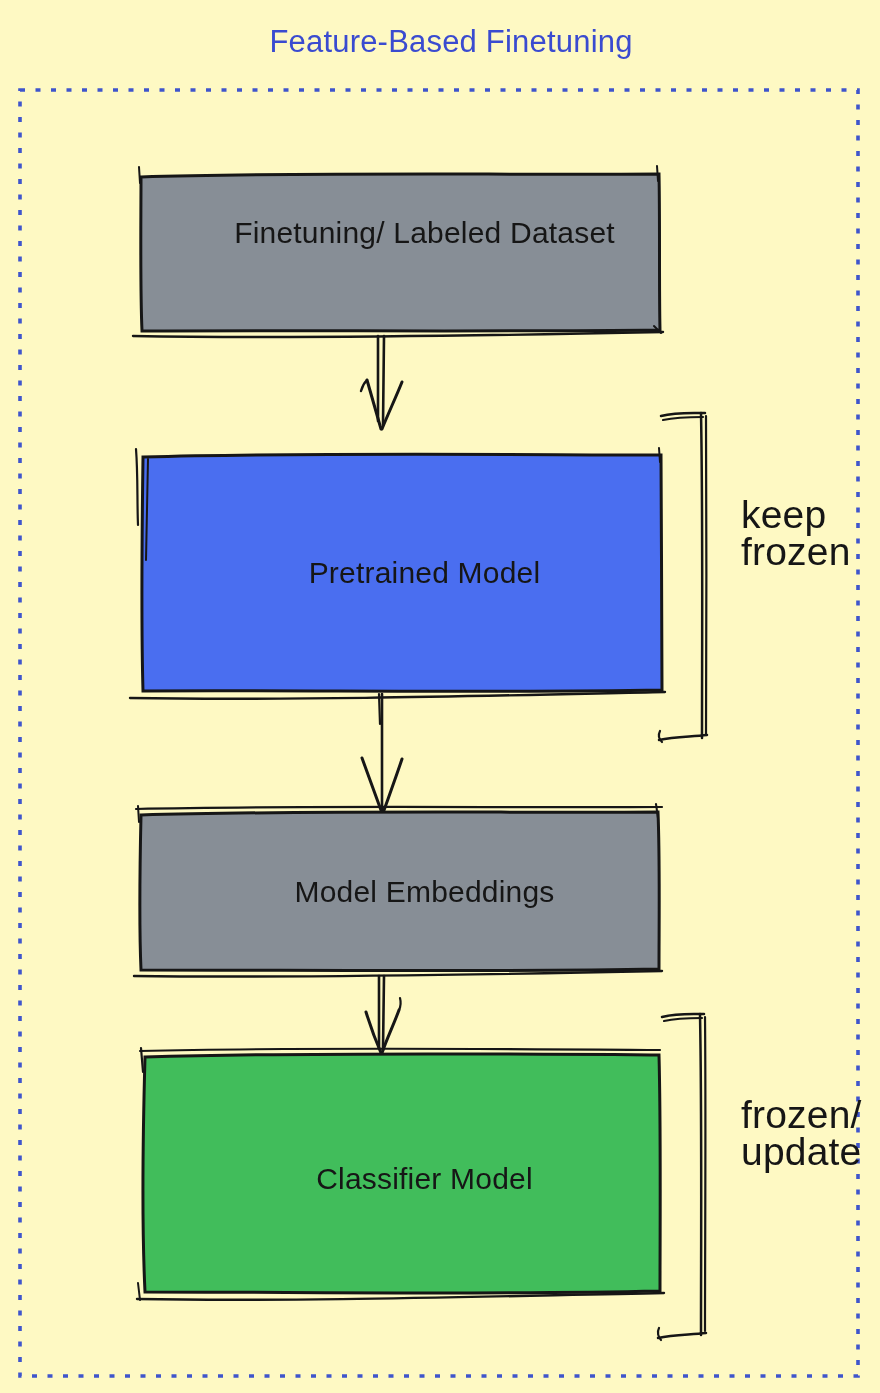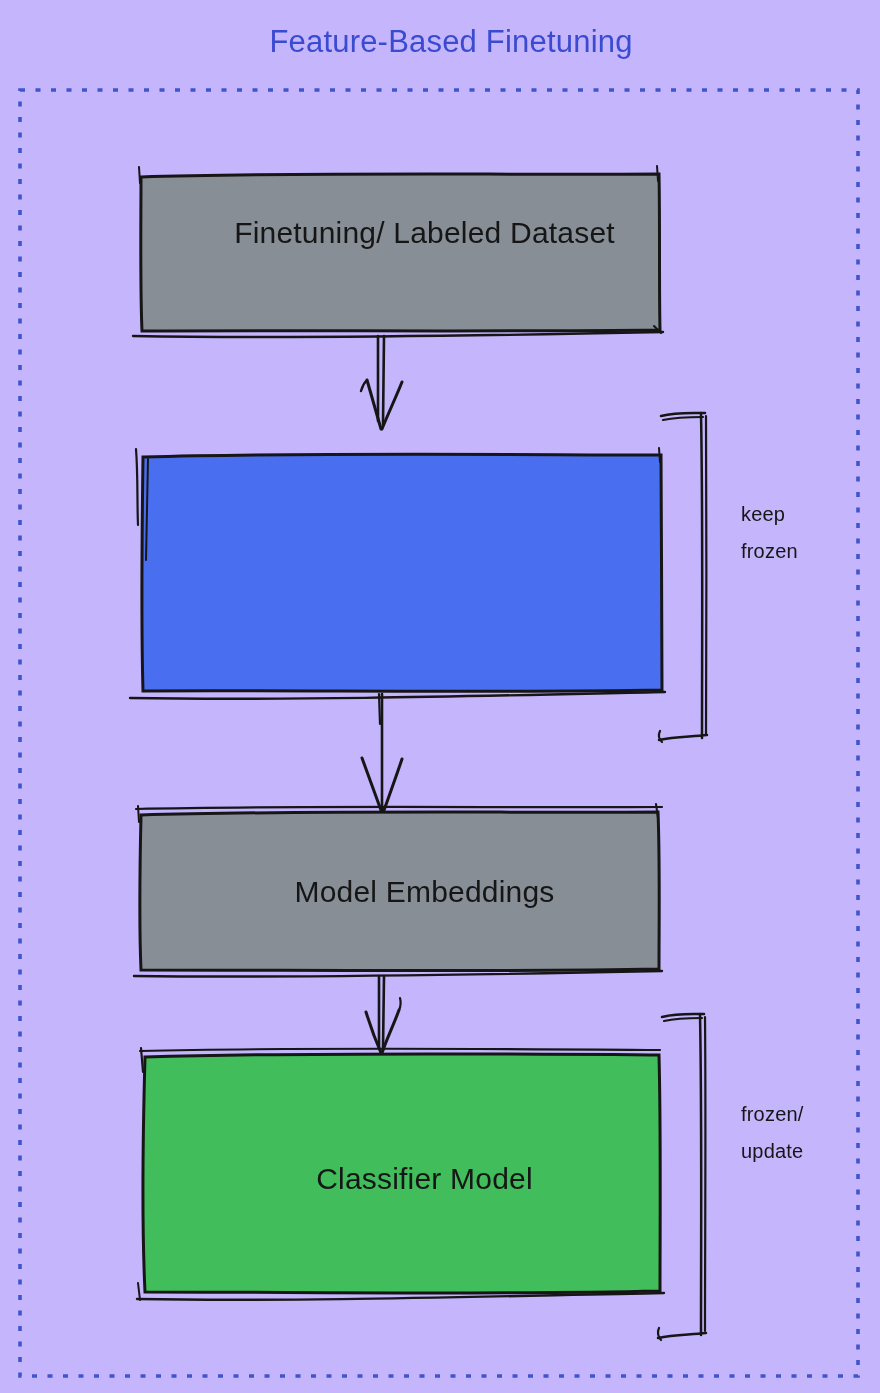--- a/index.html
+++ b/index.html
@@ -9,21 +9,21 @@
     --box_blue: #4a6ef0;
     --box_green: #41bd5b;
     --ink: #161616;
   }
   * { margin: 0; padding: 0; box-sizing: border-box; }
   html, body { background: #ffffff; }
   .canvas {
     position: relative;
     width: 880px;
     height: 1393px;
-    background: #c4b5fd;
+    background: #fef9c3;
     font-family: "Liberation Sans", sans-serif;
     overflow: hidden;
   }
   svg.layer {
     position: absolute;
     left: 0; top: 0;
     width: 880px; height: 1393px;
   }
   .title {
     position: absolute;
@@ -48,21 +48,21 @@
     letter-spacing: 0.2px;
     padding-left: 47px;
   }
   #lbl-dataset    { top: 172px; height: 122px; }
   #lbl-pretrained { top: 453px; height: 239px; }
   #lbl-embeddings { top: 811px; height: 161px; }
   #lbl-classifier { top: 1053px; height: 252px; }
   .annot {
     position: absolute;
     left: 741px;
-    font-size: 20px;
+    font-size: 39px;
     line-height: 37px;
     white-space: pre-line;
     color: var(--ink);
     letter-spacing: 0.2px;
   }
   #annot-frozen { top: 496px; }
   #annot-train  { top: 1096px; }
   .sketch { fill: none; stroke: var(--ink); stroke-linecap: round; }
 </style>
 </head>
@@ -145,20 +145,21 @@
       <path class="sketch" stroke-width="2.2" d="M 705 1017 C 706 1120 705 1240 705 1331"></path>
       <path class="sketch" stroke-width="2.5" d="M 658 1338 C 674 1334 690 1335 706 1333"></path>
       <path class="sketch" stroke-width="2.2" d="M 661 1340 C 658 1337 657 1332 659 1328"></path>
     </g>
   </svg>
 
   <div class="title">Feature-Based Finetuning</div>
 
   <div class="box-label" id="lbl-dataset">Finetuning/ Labeled Dataset</div>
 
+  <div class="box-label" id="lbl-pretrained">Pretrained Model</div>
 
   <div class="box-label" id="lbl-embeddings">Model Embeddings</div>
 
   <div class="box-label" id="lbl-classifier">Classifier Model</div>
 
   <div class="annot" id="annot-frozen">keep
 frozen</div>
 
   <div class="annot" id="annot-train">frozen/
 update</div>

